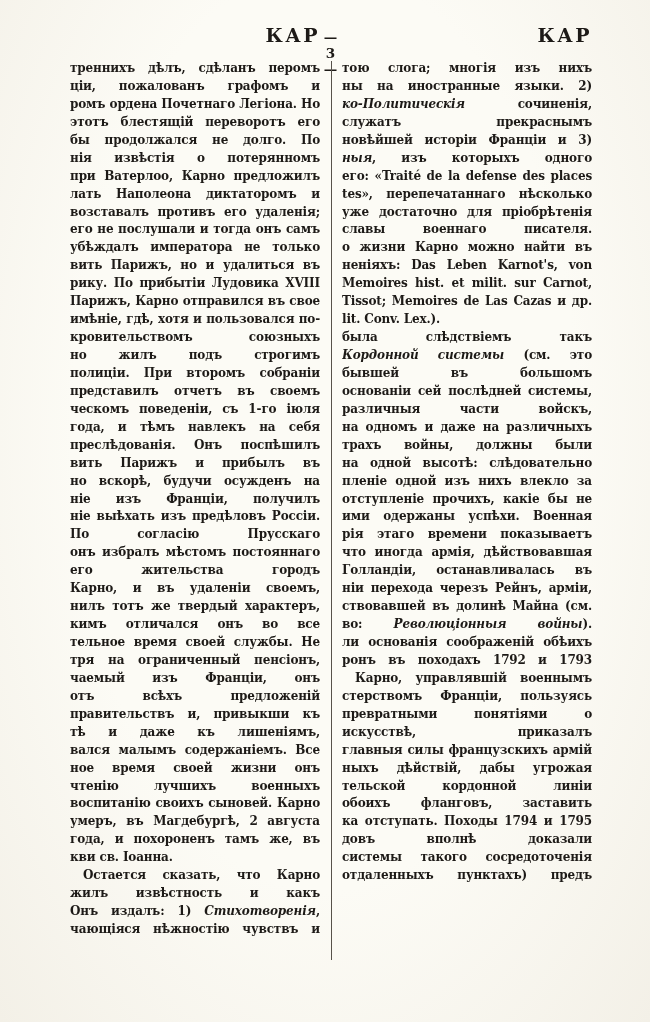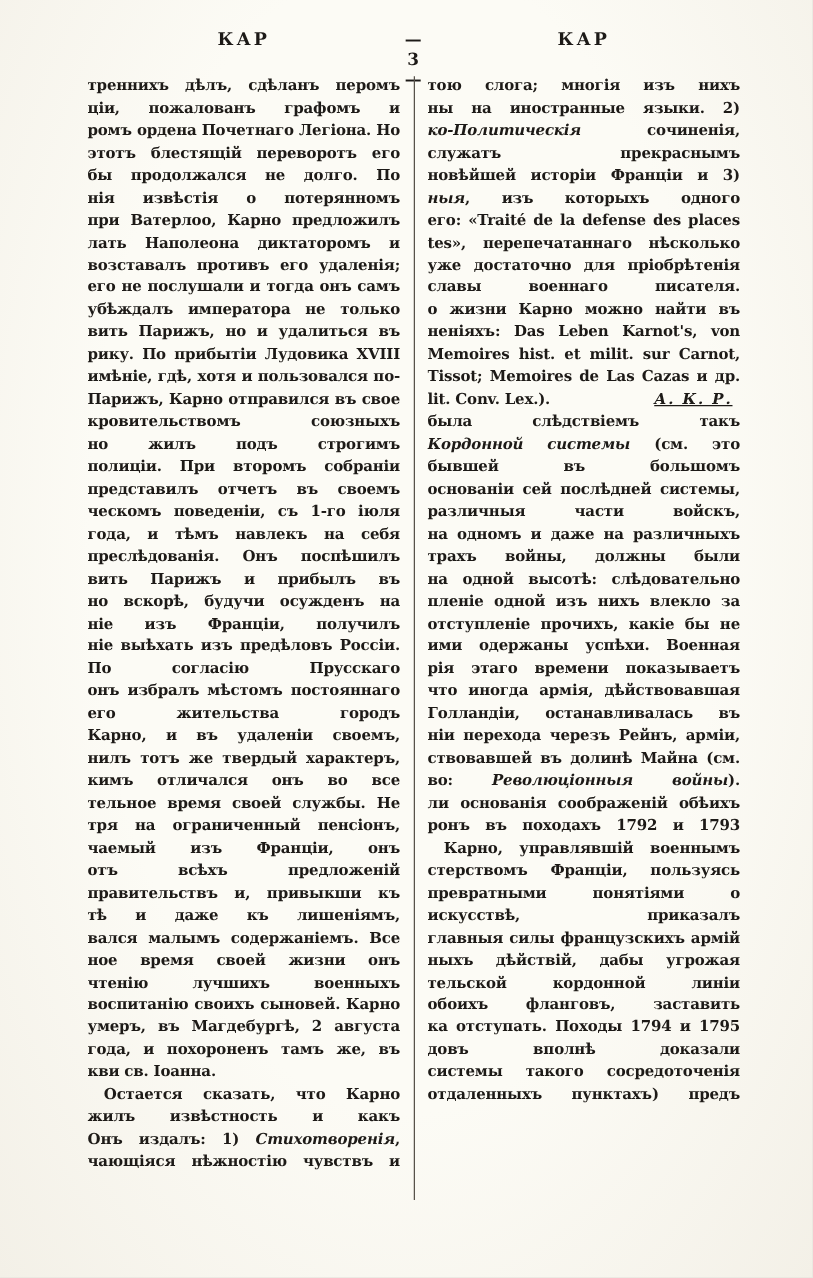--- a/index.html
+++ b/index.html
@@ -9,42 +9,42 @@
     margin:0;
     padding:24px 58px 0 70px;
     background: radial-gradient(ellipse at 50% 42%, #fcfbf5 55%, #f3f0e7 100%);
     font-family:"DejaVu Serif", serif;
     font-weight:bold;
     color:#1d1a17;
     position:relative;
     overflow:hidden;
   }
   .header { display:flex; align-items:baseline; height:22px; margin-bottom:14px; }
-  .head-cell { flex:0 0 250px; text-align:center; font-size:14px; letter-spacing:2.5px; }
+  .head-cell { flex:0 0 250px; text-align:right; font-size:19px; letter-spacing:2.5px; }
   .head-mid  { flex:1 1 auto; text-align:center; font-size:13.5px; letter-spacing:1px; }
   .body-cols { display:flex; align-items:flex-start; }
   .col { flex:0 0 250px; width:250px; }
   .divider {
     flex:0 0 1px; width:1px; height:899px;
     background:#57524a; margin:1px 10px 0 11px;
   }
   .line {
     font-size:12px;
     line-height:17.95px;
     height:17.95px;
     letter-spacing:-0.15px;
     text-align:justify;
     text-align-last:justify;
     overflow:hidden;
     white-space:normal;
   }
   .line.pe { text-align-last:left; }
   .line.in { text-indent:13px; }
   .line .i, .line .bi { font-style:italic;margin-top:44px; }
-  .sigline { display:flex; justify-content:space-between; text-align:left; text-align-last:left; }
+  .sigline { display:flex; justify-content:space-between; text-align:left; text-align-last:left;flex-direction:column; }
   .sig { font-style:italic; letter-spacing:1.5px; padding-right:6px;text-decoration:underline; }
 </style>
 </head>
 <body>
 
 <div class="page">
   <div class="header">
     <span class="head-cell">КАР</span>
     <span class="head-mid">— 3 —</span>
     <span class="head-cell">КАР</span>
@@ -57,22 +57,22 @@
         <div class="line">этотъ блестящій переворотъ его судь-</div>
         <div class="line">бы продолжался не долго. По получе-</div>
         <div class="line">нія извѣстія о потерянномъ сраженіи</div>
         <div class="line">при Ватерлоо, Карно предложилъ сдѣ-</div>
         <div class="line">лать Наполеона диктаторомъ и сильно</div>
         <div class="line">возставалъ противъ его удаленія; но</div>
         <div class="line">его не послушали и тогда онъ самъ</div>
         <div class="line">убѣждалъ императора не только оста-</div>
         <div class="line">вить Парижъ, но и удалиться въ Аме-</div>
         <div class="line">рику. По прибытіи Лудовика XVIII въ</div>
+        <div class="line">Парижъ, Карно отправился въ свое</div>
         <div class="line">имѣніе, гдѣ, хотя и пользовался по-</div>
-        <div class="line">Парижъ, Карно отправился въ свое</div>
         <div class="line">кровительствомъ союзныхъ монарховъ,</div>
         <div class="line">но жилъ подъ строгимъ присмотромъ</div>
         <div class="line">полиціи. При второмъ собраніи пала-</div>
         <div class="line">представилъ отчетъ въ своемъ полити-</div>
         <div class="line">ческомъ поведеніи, съ 1-го іюля 1814</div>
         <div class="line">года, и тѣмъ навлекъ на себя новыя</div>
         <div class="line">преслѣдованія. Онъ поспѣшилъ оста-</div>
         <div class="line">вить Парижъ и прибылъ въ Варшаву,</div>
         <div class="line">но вскорѣ, будучи осужденъ на изгна-</div>
         <div class="line">ніе изъ Франціи, получилъ предложе-</div>

